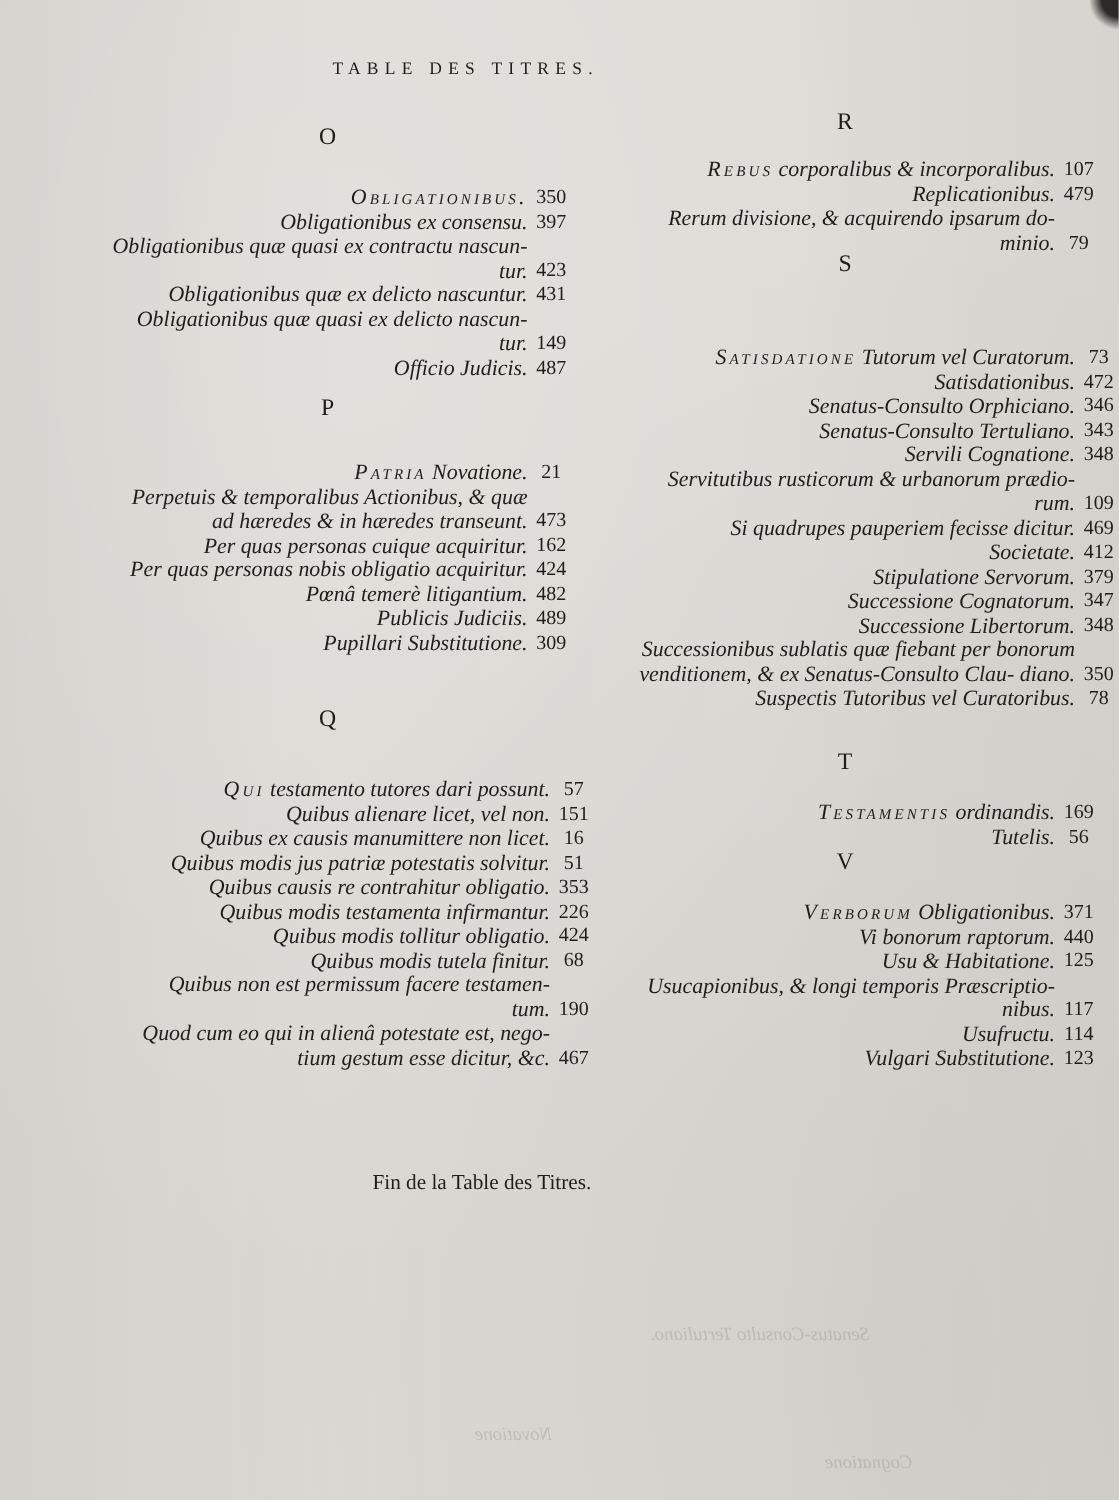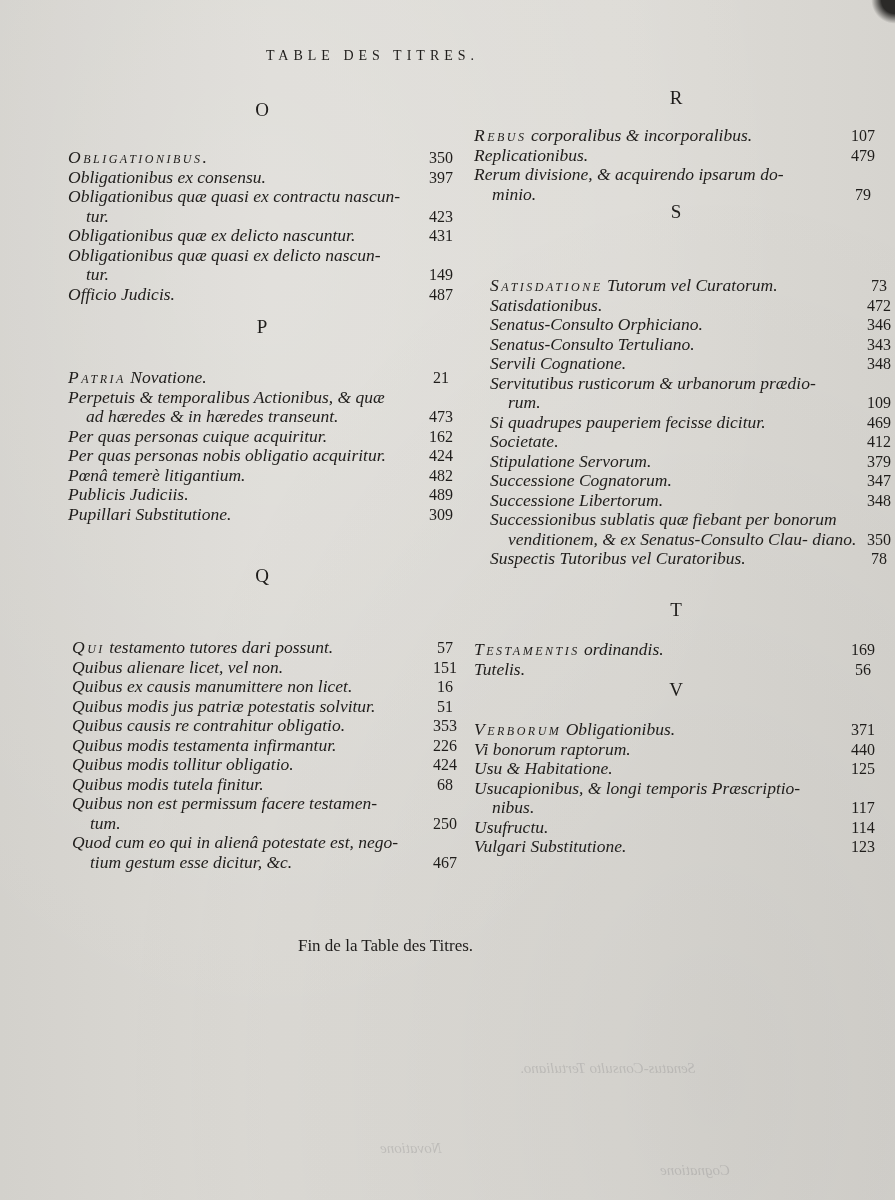--- a/index.html
+++ b/index.html
@@ -35,21 +35,21 @@
   .col.left { left: 68px; width: 388px; }
   .col.right { left: 474px; width: 404px; }
   .letter {
     text-align: center; font-size: 19px; font-style: normal;
     height: 24px; line-height: 24px;
   }
   .entry {
     display: flex; justify-content: space-between; align-items: flex-end;
     font-style: italic; font-size: 17.5px; line-height: 19.5px;
   }
-  .entry .txt { flex: 1; }
+  .entry .txt { flex: 1; text-align: right; }
   .entry .txt .cont { display: block; padding-left: 18px; }
   .entry .pg {
     font-style: normal; font-size: 16px; min-width: 30px; text-align: center;
     padding-left: 4px;
   }
   .sc { font-variant: small-caps; letter-spacing: 2.5px; }
   .fin {
     position: absolute; top: 936px; left: 0; width: 771px;
     text-align: center; font-size: 17px;
   }
@@ -128,21 +128,21 @@
       </div>
     <div class="entry">
         <span class="txt">Pupillari Substitutione.</span>
         <span class="pg">309</span>
       </div>
   </div>
 
   <div style="position:absolute;top:564px;left:0;width:388px;">
     <div class="letter">Q</div>
   </div>
-  <div style="position:absolute;top:622px;left:4px;width:388px;margin-top:16px;">
+  <div style="position:absolute;top:622px;left:18px;width:388px;">
     <div class="entry">
         <span class="txt"><span class="sc">Qui</span><span> testamento tutores dari possunt.</span></span>
         <span class="pg">57</span>
       </div>
     <div class="entry">
         <span class="txt">Quibus alienare licet, vel non.</span>
         <span class="pg">151</span>
       </div>
     <div class="entry">
         <span class="txt">Quibus ex causis manumittere non licet.</span>
@@ -163,21 +163,21 @@
     <div class="entry">
         <span class="txt">Quibus modis tollitur obligatio.</span>
         <span class="pg">424</span>
       </div>
     <div class="entry">
         <span class="txt">Quibus modis tutela finitur.</span>
         <span class="pg">68</span>
       </div>
     <div class="entry">
         <span class="txt"><span>Quibus non est permissum facere testamen-</span><span class="cont">tum.</span></span>
-        <span class="pg">250</span>
+        <span class="pg">190</span>
       </div>
     <div class="entry">
         <span class="txt"><span>Quod cum eo qui in alienâ potestate est, nego-</span><span class="cont">tium gestum esse dicitur, &amp;c.</span></span>
         <span class="pg">467</span>
       </div>
   </div>
 </div>
 
 <div class="col right">
 

